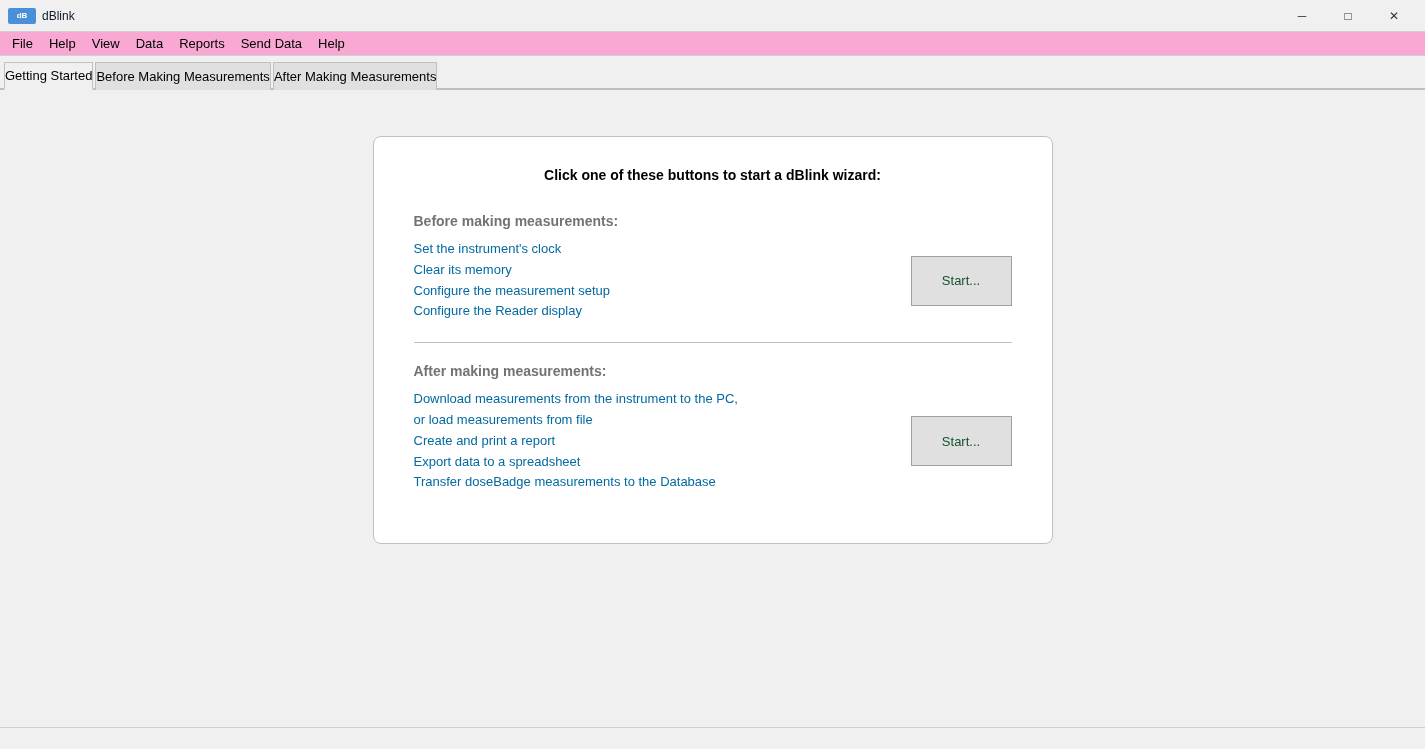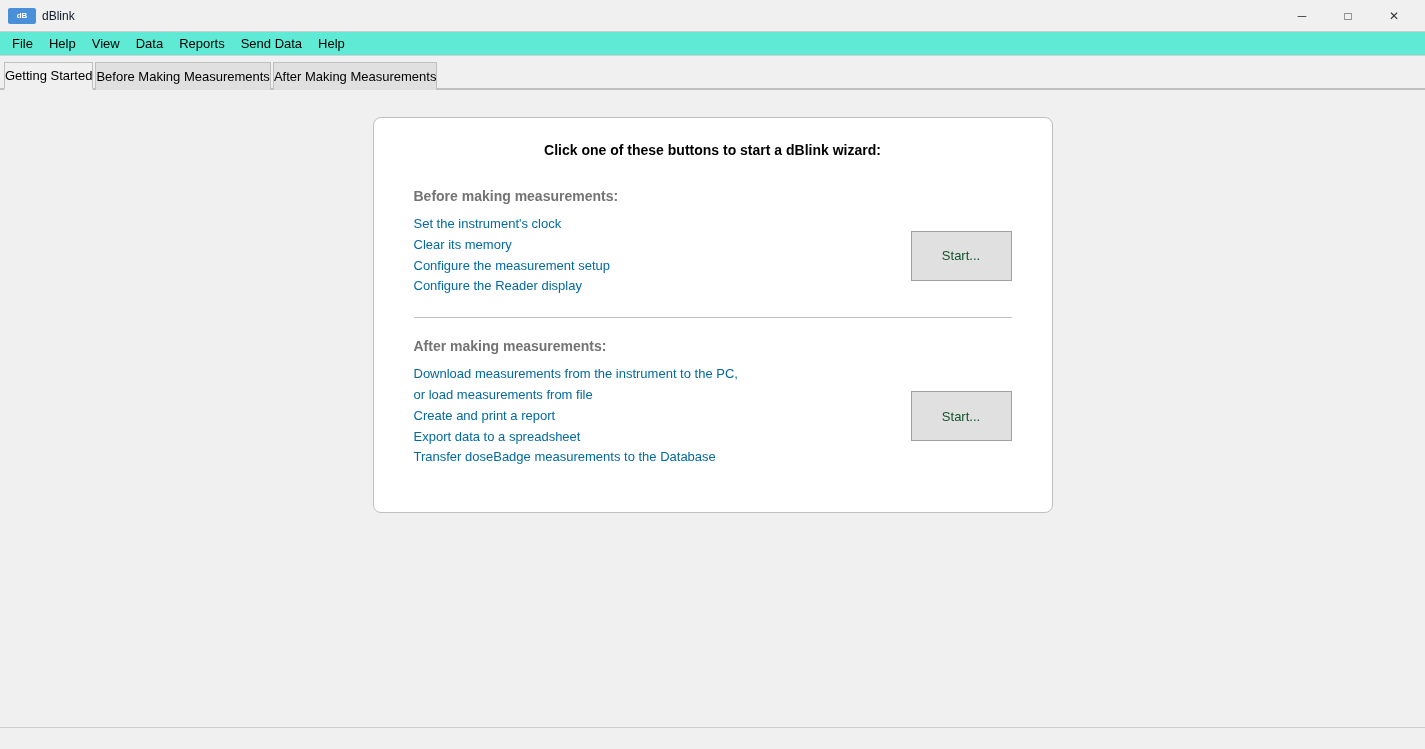--- a/index.html
+++ b/index.html
@@ -70,21 +70,21 @@
       align-items: center;
       justify-content: center;
       font-size: 12px;
       color: #333;
     }
 
     
     .menu-bar {
       display: flex;
       align-items: center;
-      background-color: #5eead4;
+      background-color: #f9a8d4;
       height: 24px;
       padding: 0 4px;
       border-bottom: 1px solid #d0d0d0;
     }
 
     .menu-item {
       padding: 2px 8px;
       cursor: pointer;
       font-size: 13px;
       color: #000;
@@ -140,22 +140,22 @@
       justify-content: center;
       overflow: auto;
     }
 
     
     .wizard-card {
       background-color: #ffffff;
       border: 1px solid #c0c0c0;
       border-radius: 8px;
       width: 680px;
-      padding: 24px 40px;
-      margin-top: 7px;
+      padding: 30px 40px;
+      margin-top: 26px;
     }
 
     .wizard-title {
       text-align: center;
       font-size: 14px;
       font-weight: bold;
       margin-bottom: 30px;
       color: #000;
     }
 

